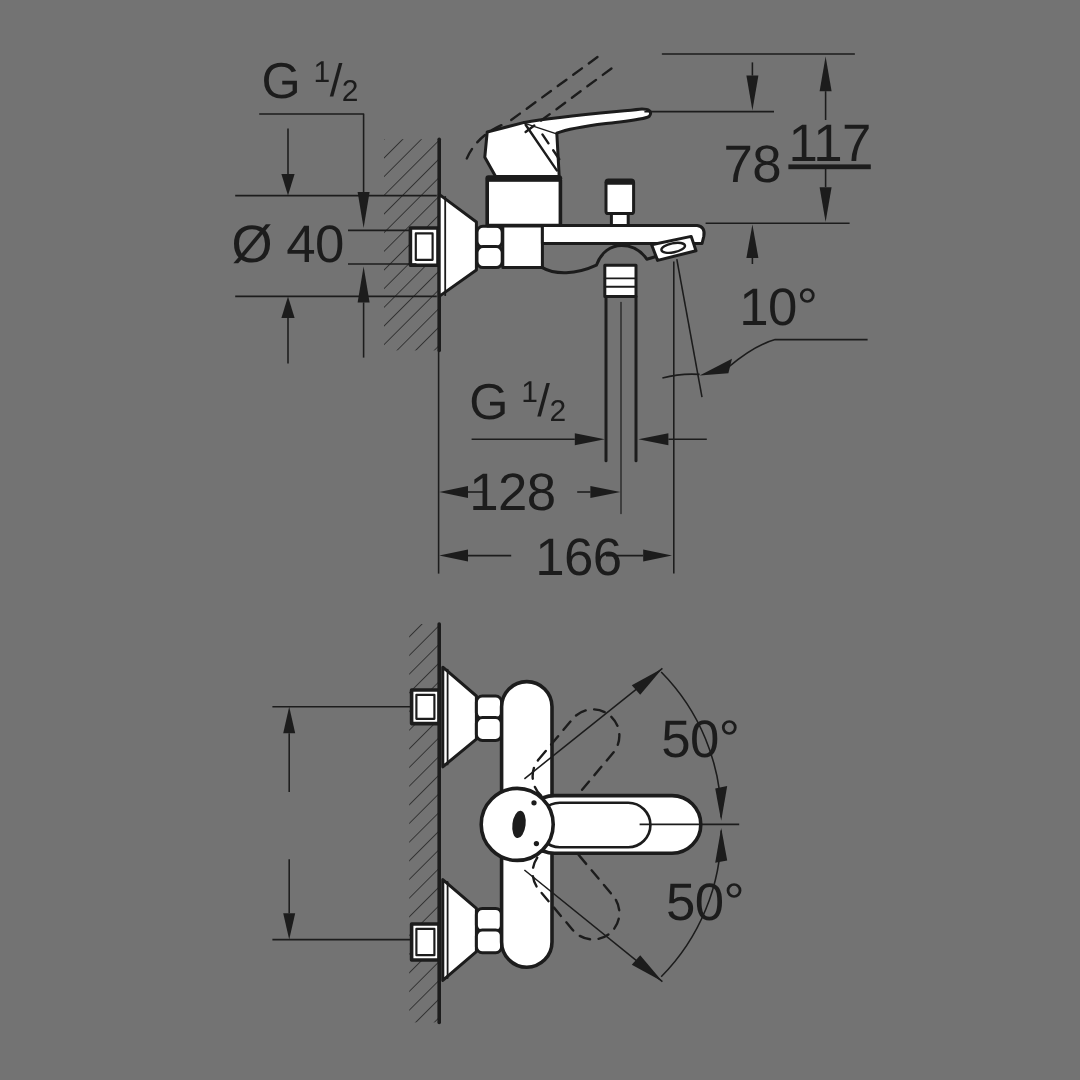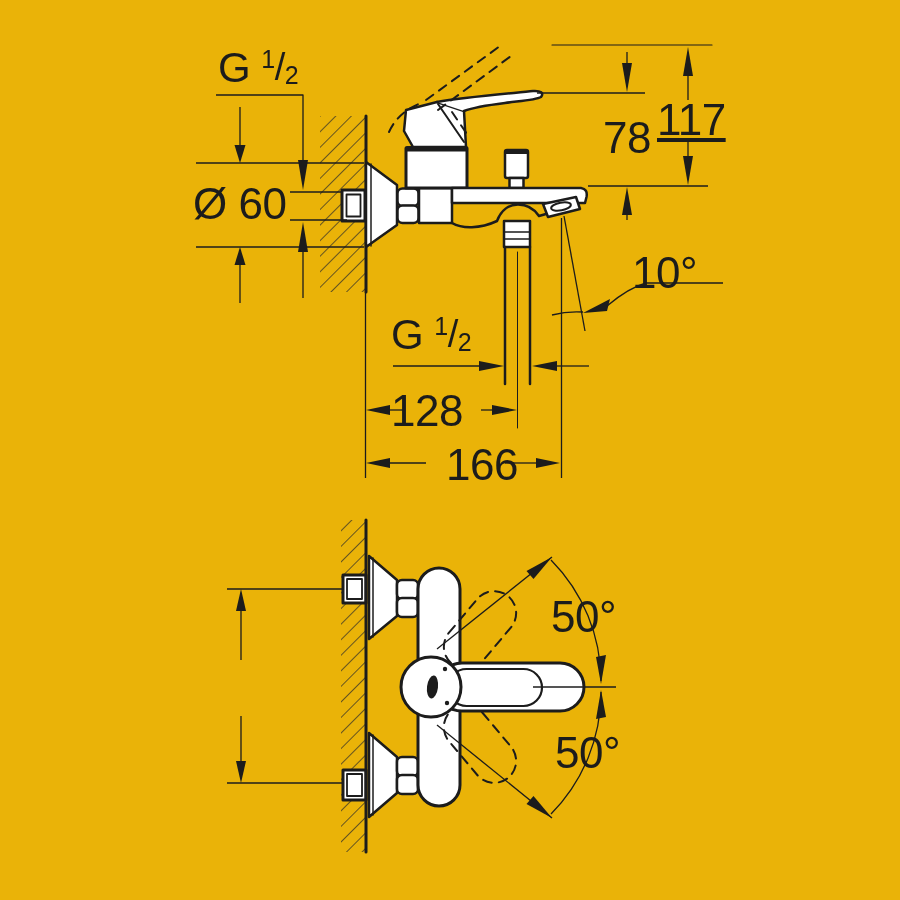--- a/index.html
+++ b/index.html
@@ -1,17 +1,17 @@
 <!DOCTYPE html>
 <html><head>
 <meta charset="utf-8">
 <style>
   html,body{margin:0;padding:0;background:#fff;}
   #stage{
-    position:relative;width:900px;height:900px;background:#eab308;overflow:hidden;
+    position:relative;width:900px;height:900px;background:#737373;overflow:hidden;
     font-family:"Liberation Sans", sans-serif;color:#1c1c1c;
   }
   svg{position:absolute;left:0;top:0;}
   .lbl{
     position:absolute;line-height:1;font-size:44px;color:#1c1c1c;
     white-space:nowrap;letter-spacing:-0.5px;
   }
   .gl{font-size:42px;}
   .gl .gnum{font-size:25px;position:relative;top:-14px;}
   .gl .gslash{font-size:38px;position:relative;top:-2px;}
@@ -206,27 +206,27 @@
       <line x1="437" y1="725" x2="552" y2="818" class="ln thin"></line>
       <polygon points="552,818 526.5,804 533.5,796" class="arr"></polygon>
       <path d="M601,692 A173,173 0 0 1 551,814" class="ln thin"></path>
       <polygon points="596,719 606,717 601,690" class="arr"></polygon>
     </g>
   </g>
 </svg>
 
 <div class="lbl gl" style="left:218px;top:47px;"><span>G</span>&nbsp;<span class="gnum">1</span><span class="gslash">/</span><span class="gden">2</span></div>
 
-<div class="lbl" style="left:193px;top:182px;">Ø 60</div>
+<div class="lbl" style="left:193px;top:182px;">Ø 40</div>
 
 <div class="lbl" style="left:603px;top:116px;">78</div>
 
 <div class="lbl" style="left:657px;top:98px;text-decoration:underline;">117</div>
 
-<div class="lbl" style="left:632px;top:235px;margin-top:16px;">10°</div>
+<div class="lbl" style="left:616px;top:235px;">10°</div>
 
 <div class="lbl gl" style="left:391px;top:314px;"><span>G</span>&nbsp;<span class="gnum">1</span><span class="gslash">/</span><span class="gden">2</span></div>
 
 <div class="lbl" style="left:391px;top:389px;">128</div>
 
 <div class="lbl" style="left:446px;top:443px;">166</div>
 
 
 <div class="lbl" style="left:551px;top:595px;">50°</div>
 

